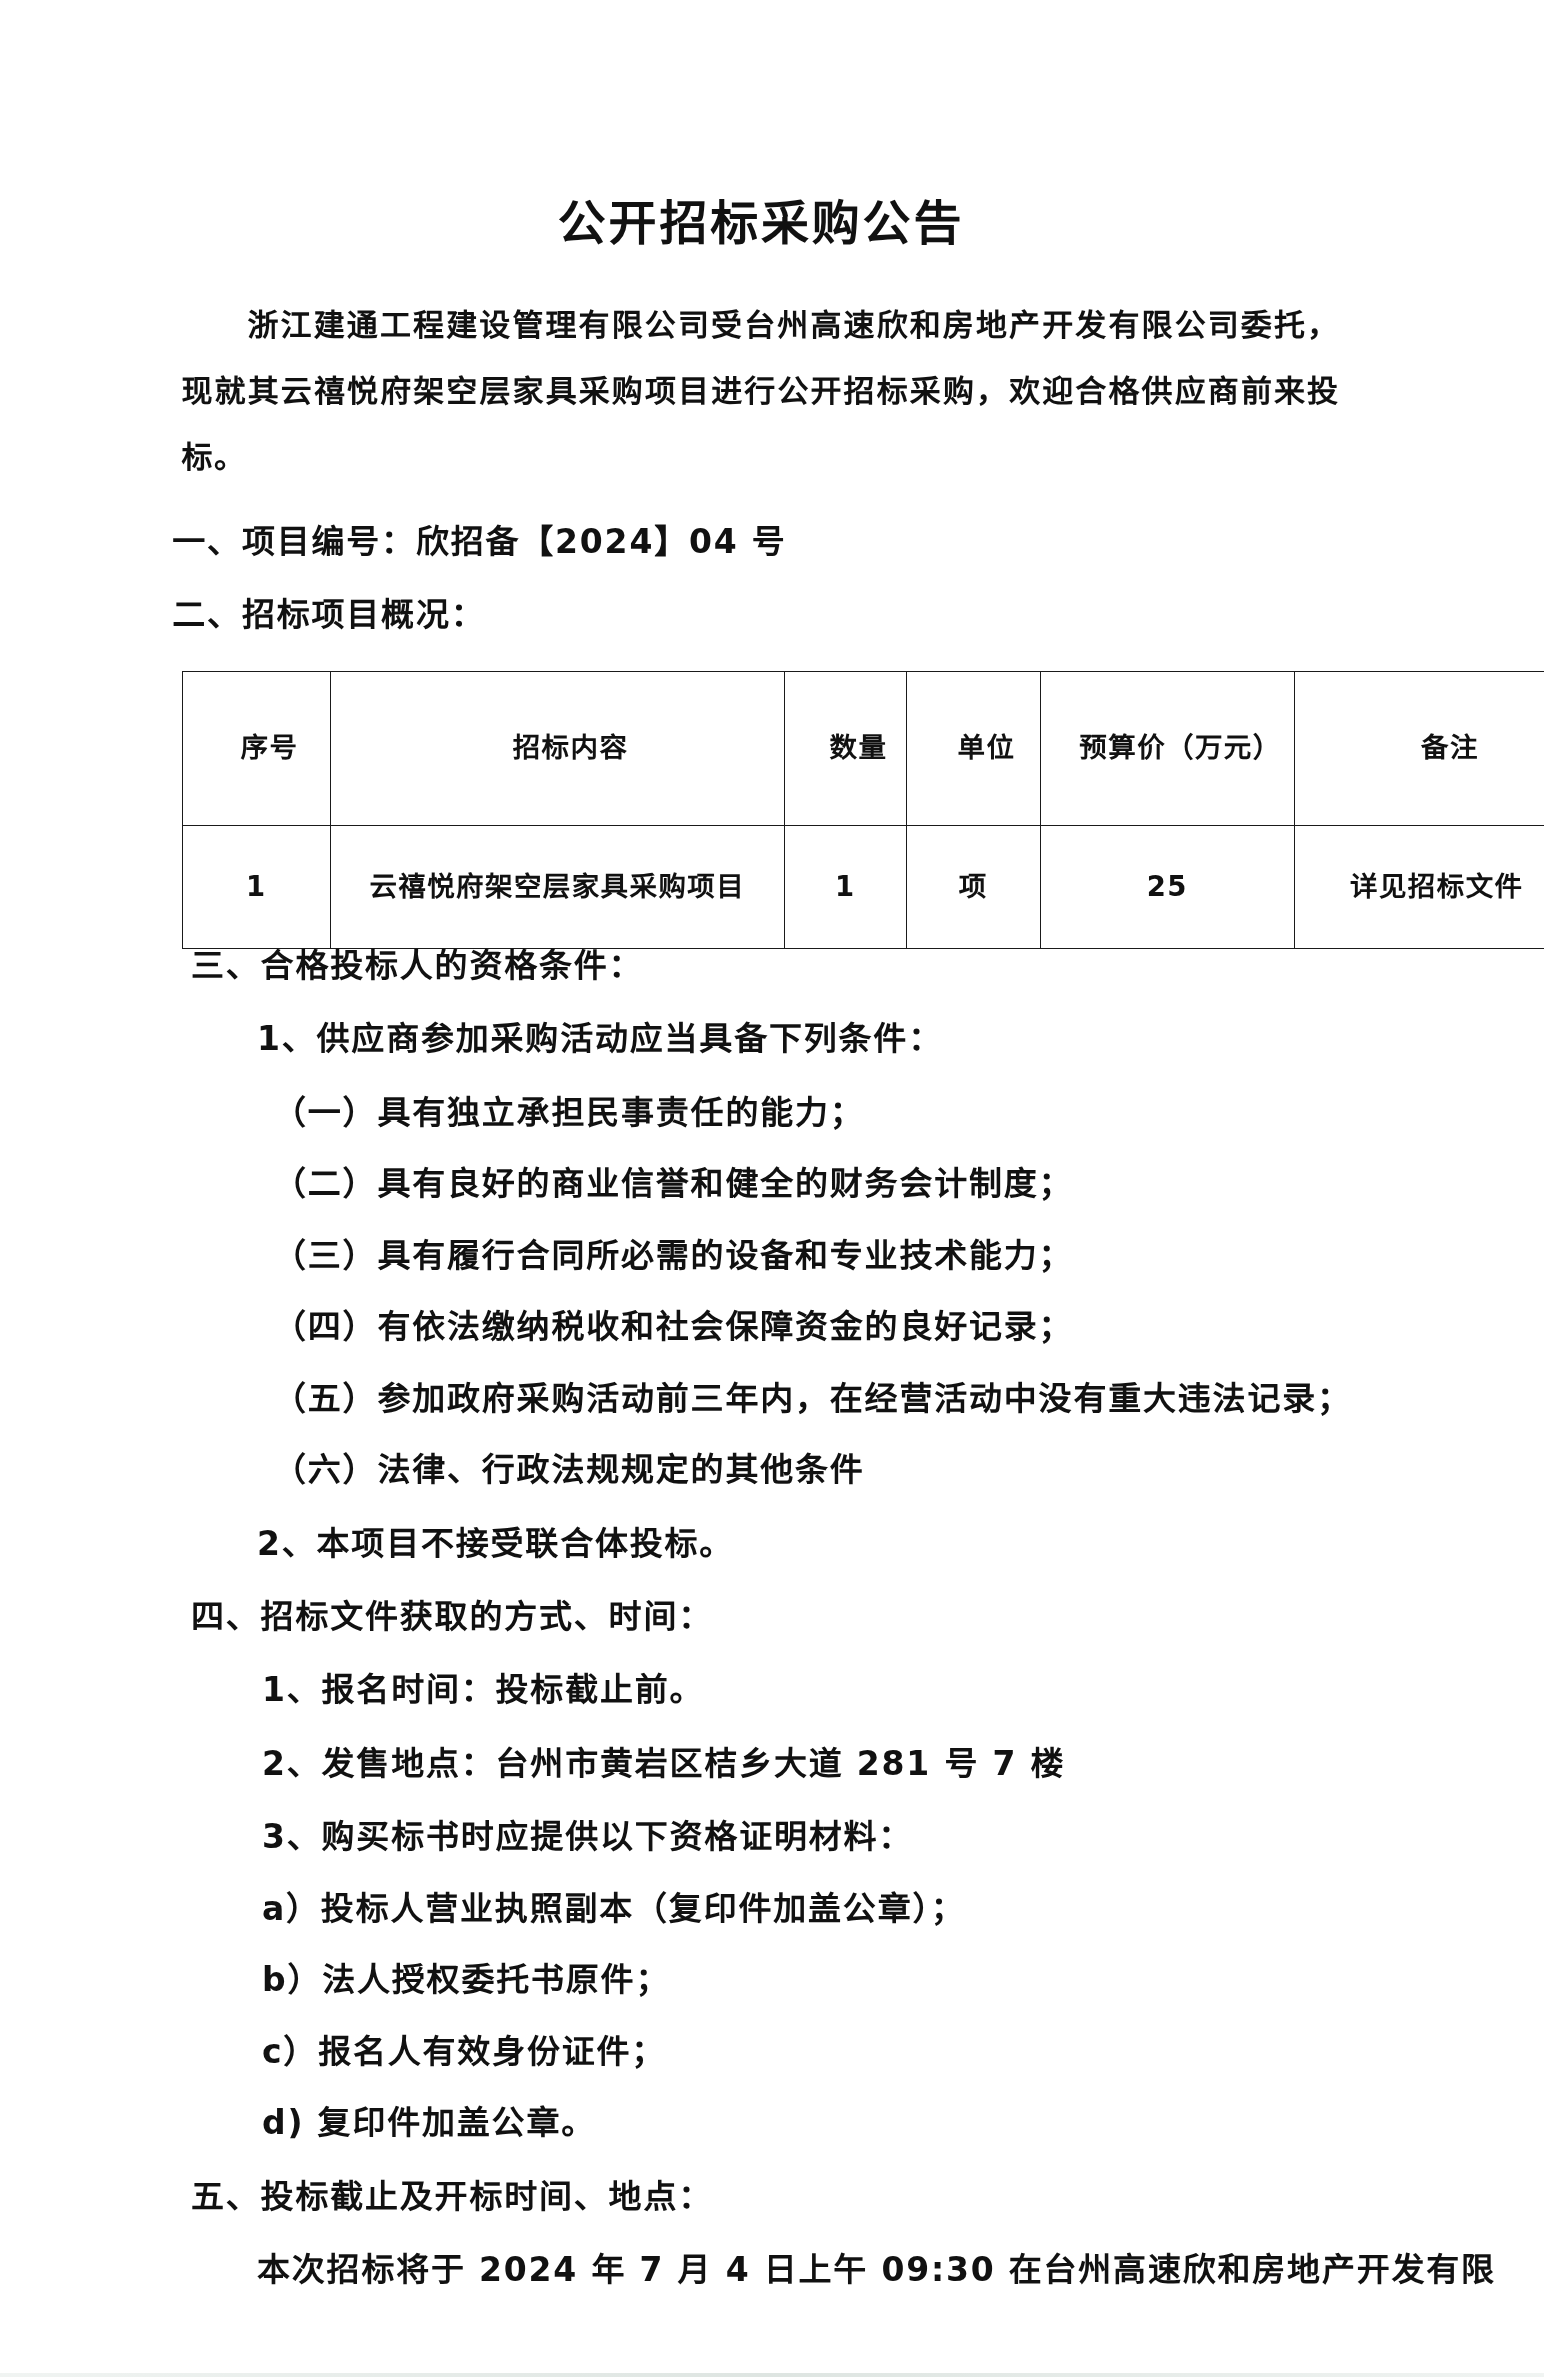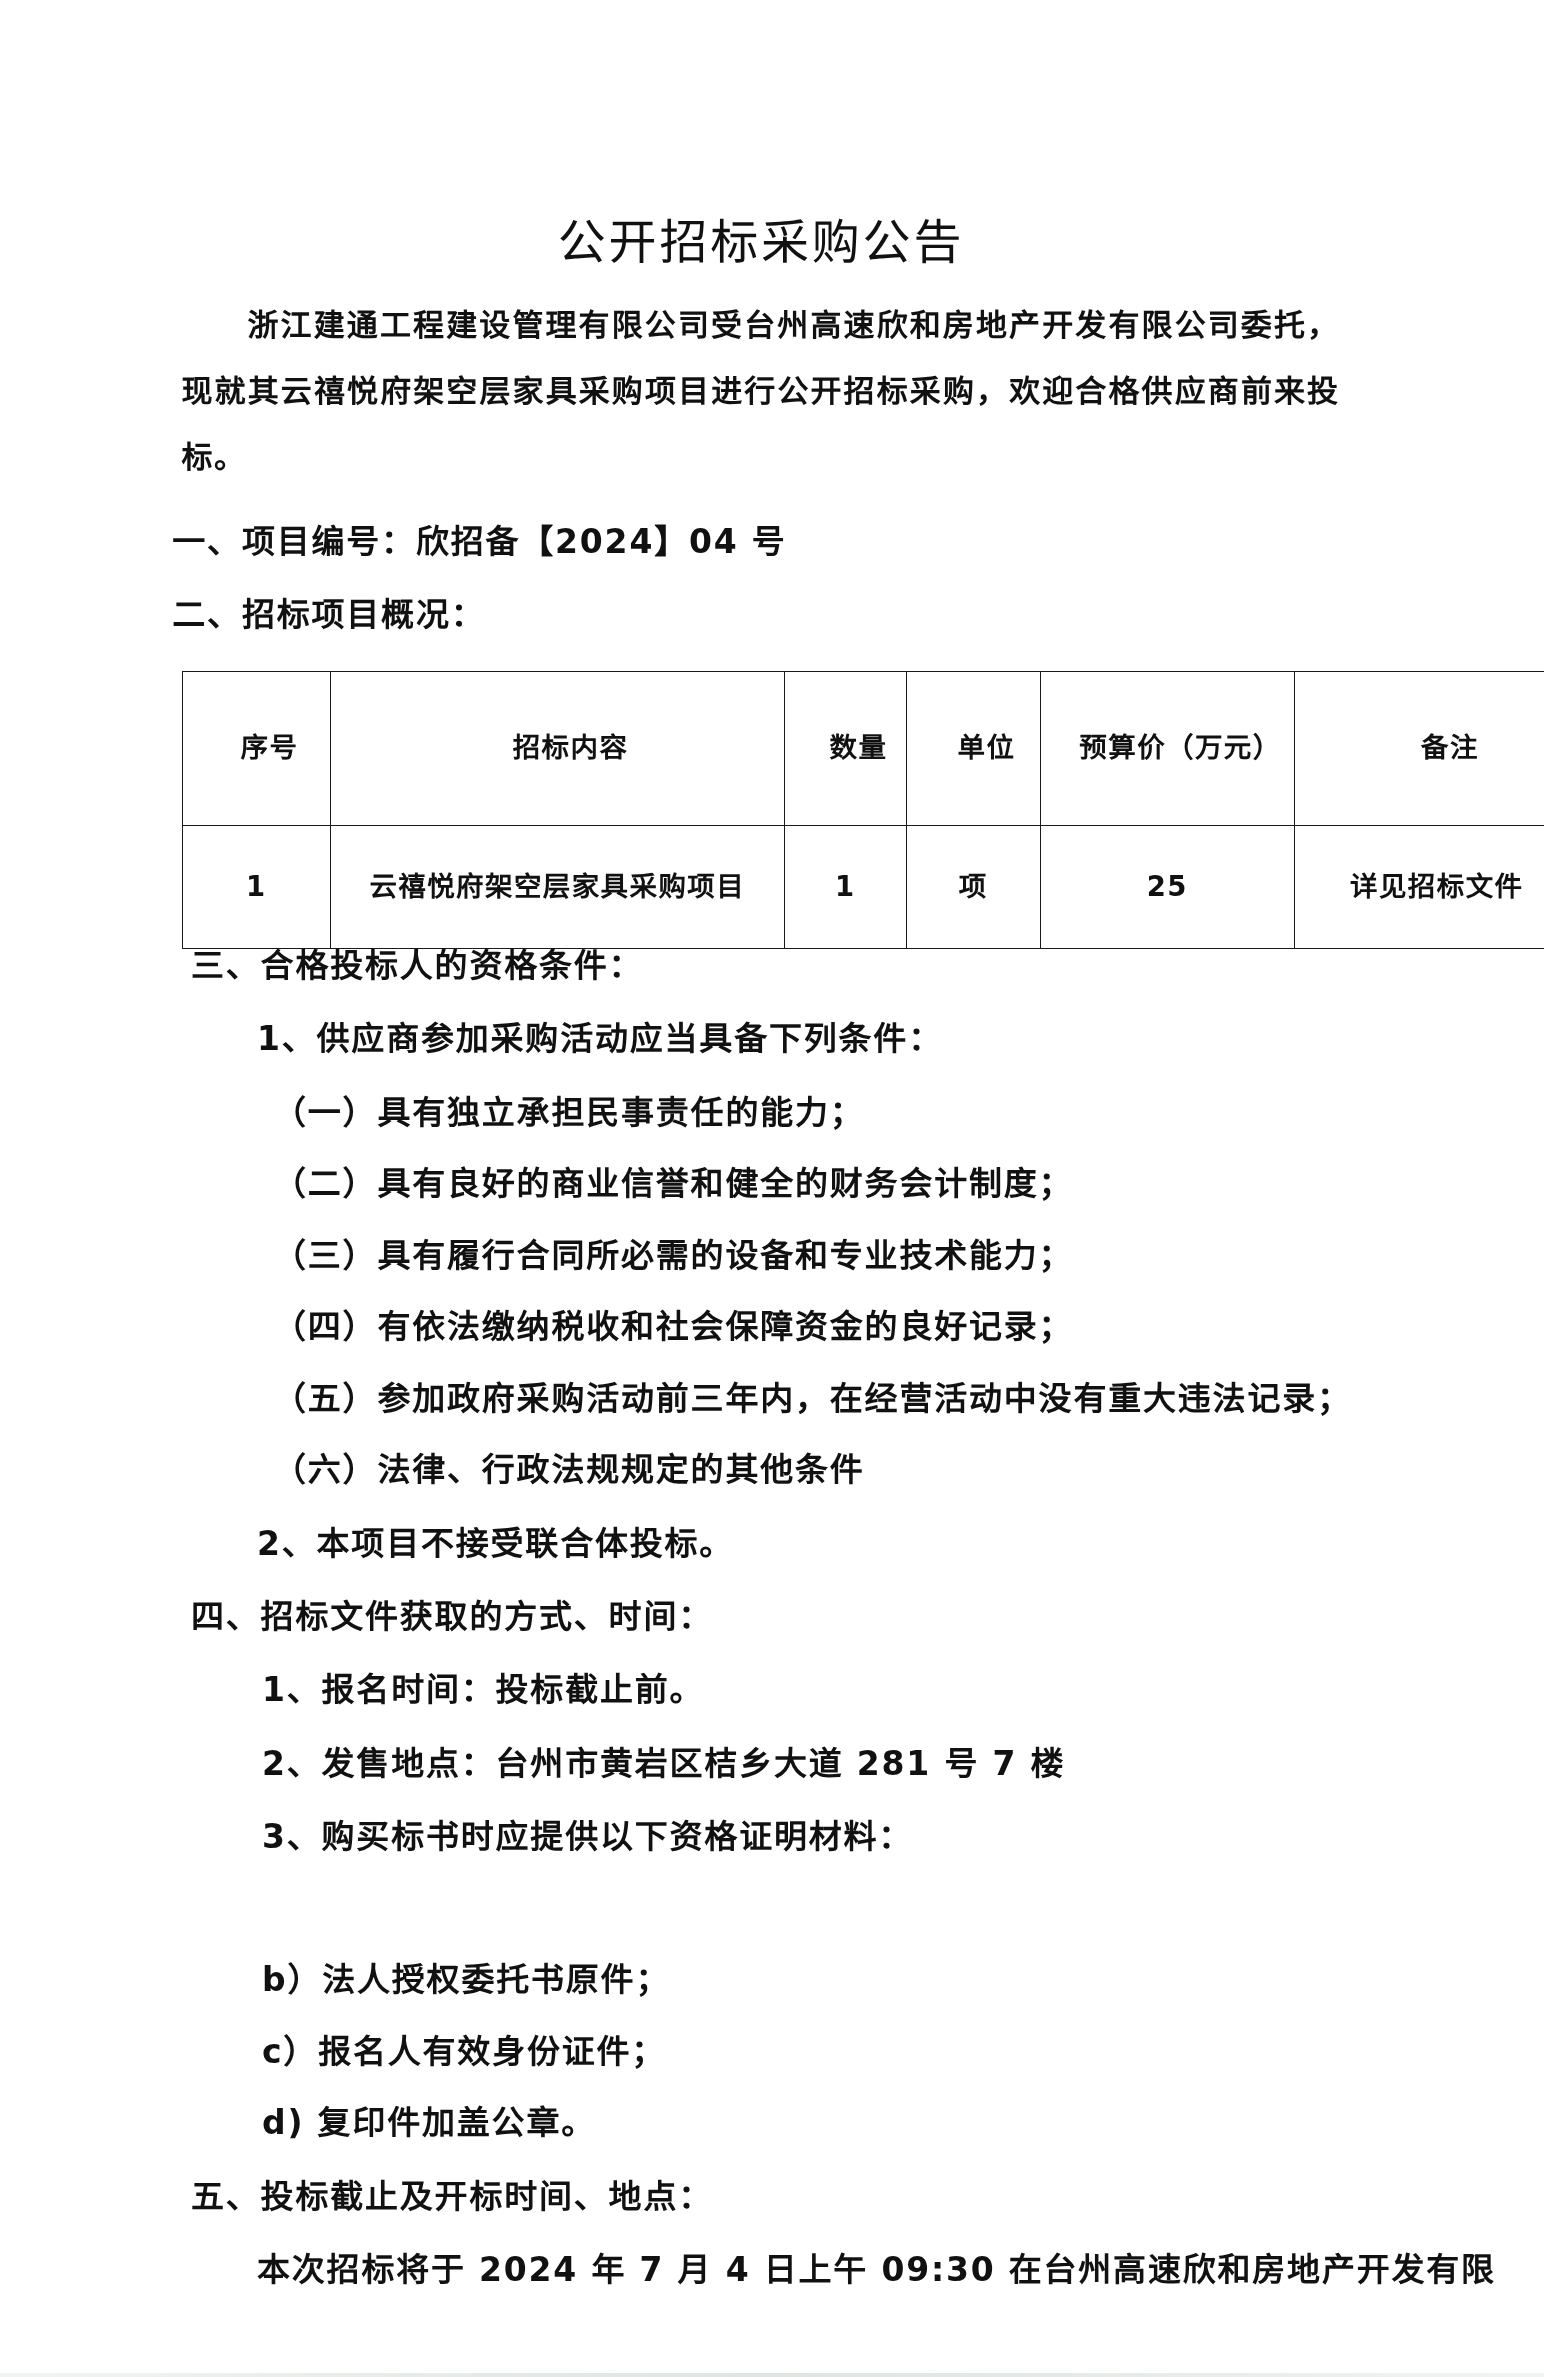--- a/index.html
+++ b/index.html
@@ -39,26 +39,26 @@
     position: absolute;
     left: 165px;
     top: 0;
     width: 1192px;
     height: 100%;
   }
 
   
   .doc-title {
     position: absolute;
-    top: 203px;
+    top: 184px;
     left: 0;
     width: 1192px;
     text-align: center;
     font-size: 48px;
-    font-weight: 400;
+    font-weight: 700;
     letter-spacing: 2.8px;
     font-family: "DejaVu Sans", "Liberation Sans", sans-serif;
     white-space: nowrap;
   }
 
   
   .line {
     position: absolute;
     font-size: 33px;
     line-height: 1.25;
@@ -187,20 +187,21 @@
     <div class="line bold" style="top:1523px; left:92px;">2、本项目不接受联合体投标。</div>
 
     <div class="line sec" style="top:1596px; left:26px;">四、招标文件获取的方式、时间：</div>
 
     <div class="line bold" style="top:1669px; left:97px;">1、报名时间：投标截止前。</div>
 
     <div class="line bold" style="top:1743px; left:97px;">2、发售地点：台州市黄岩区桔乡大道 281 号 7 楼</div>
 
     <div class="line bold" style="top:1816px; left:97px;">3、购买标书时应提供以下资格证明材料：</div>
 
+    <div class="line bold" style="top:1888px; left:97px;">a）投标人营业执照副本（复印件加盖公章）；</div>
 
     <div class="line bold" style="top:1959px; left:97px;">b）法人授权委托书原件；</div>
 
     <div class="line bold" style="top:2031px; left:97px;">c）报名人有效身份证件；</div>
 
     <div class="line bold" style="top:2102px; left:97px;">d) 复印件加盖公章。</div>
 
     <div class="line sec" style="top:2176px; left:26px;">五、投标截止及开标时间、地点：</div>
 
     <div class="line bold" style="top:2249px; left:92px;">本次招标将于 2024 年 7 月 4 日上午 09:30 在台州高速欣和房地产开发有限</div>

